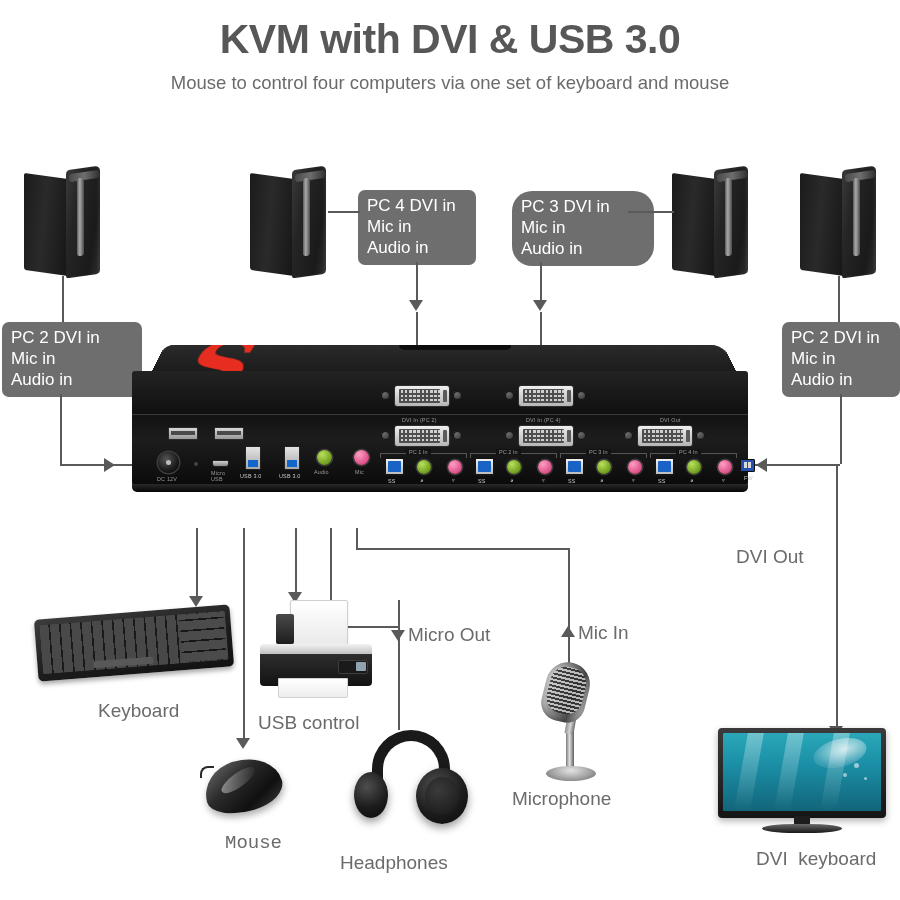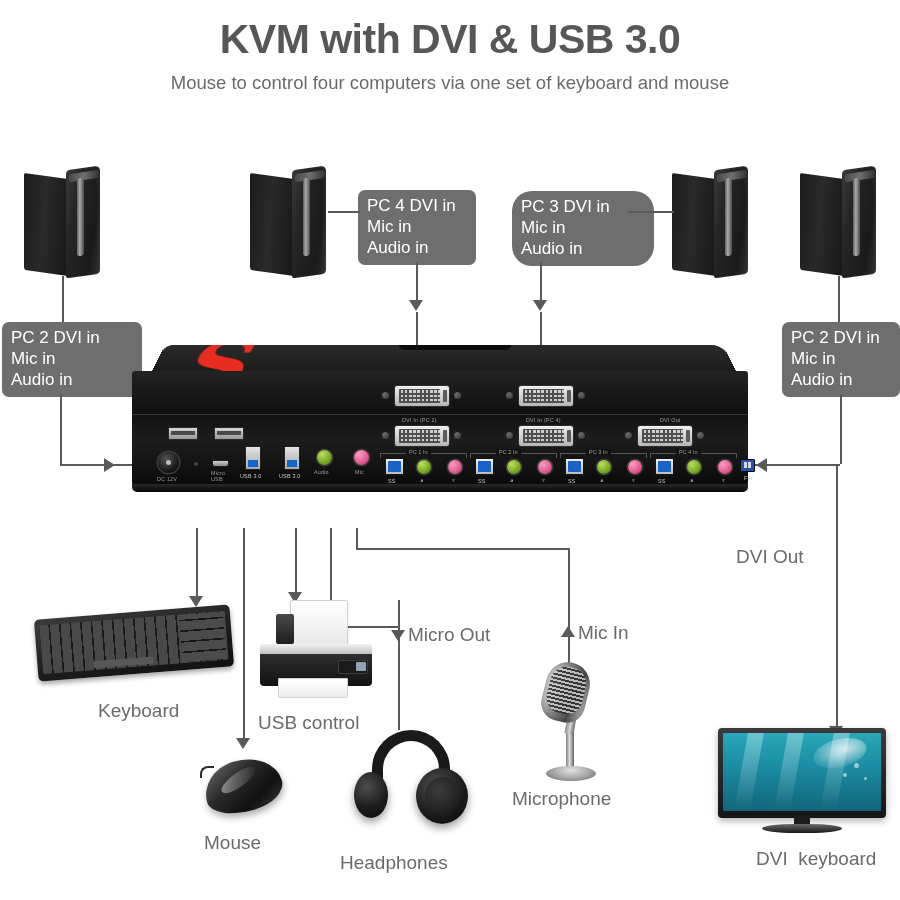--- a/index.html
+++ b/index.html
@@ -495,21 +495,21 @@
     <div class="pr-out"></div>
   </div>
   <div class="plabel" style="left:258px; top:712px;">USB control</div>
 
   <div id="mouse">
     <div class="ms-cord"></div>
     <div class="ms-body">
       <div class="ms-hl"></div>
     </div>
   </div>
-  <div class="plabel" style="left:204px; top:832px;">Mouse</div>
+  <div class="plabel" style="left:225px; top:832px;font-family:Liberation Mono, monospace;">Mouse</div>
 
   <div id="headphones">
     <div class="hp-band"></div>
     <div class="hp-cup left"></div>
     <div class="hp-cup right"></div>
   </div>
   <div class="plabel" style="left:340px; top:852px;">Headphones</div>
 
   <div id="microphone">
     <div class="mic-stem"></div>

